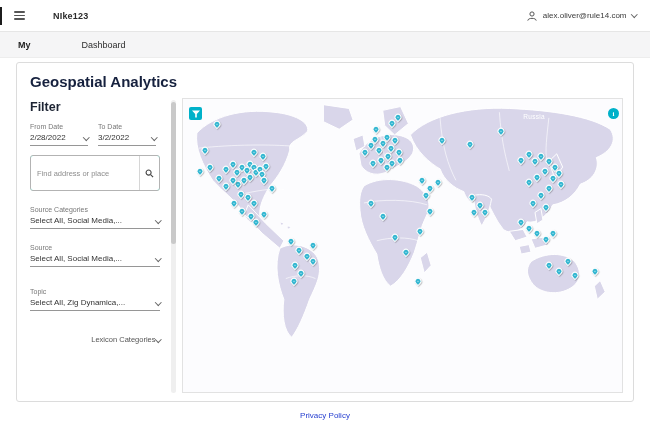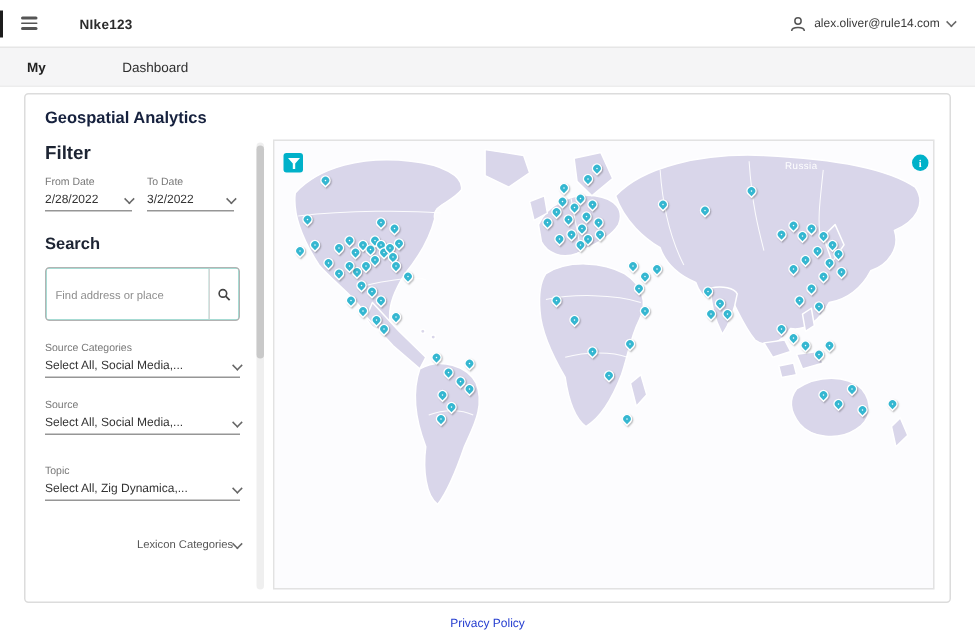--- a/index.html
+++ b/index.html
@@ -18,21 +18,21 @@
   .chev.up-offset { margin-top:-3px; }
 
   
   .breadcrumb-bar { height:26px; background:#f5f5f6; display:flex; align-items:center; padding:0 18px; border-bottom:1px solid #ededed; }
   .breadcrumb-bar .bc-strong { font-size:9px; font-weight:bold; color:#222; margin-right:3px; }
   .breadcrumb-bar .bc-rest { font-size:9px; color:#2e2e2e;padding-left:48px; }
 
   
   .main-area { padding:4px 16px 0 16px; background:#fff; }
   .card { border:1px solid #dcdcdc; border-radius:3px; height:340px; background:#fff; padding:10px 10px 8px 13px; display:flex; flex-direction:column; }
-  .card-title { font-size:11px; font-weight:bold; color:#16213e; margin-bottom:8px; }
+  .card-title { font-size:15px; font-weight:bold; color:#16213e; margin-bottom:8px; }
   .card-body { flex:1; display:flex; min-height:0; }
 
   
   .filter-col { width:152px; flex:none; display:flex; padding-top:2px; }
   .filter-panel { width:134px; padding-right:4px; }
   .section-title { font-size:12.5px; font-weight:bold; color:#1d2433; }
   .section-title.small { font-size:11px; }
   .date-row { display:flex; gap:10px; margin-top:9px; }
   .date-field { width:58px; }
   .field-label { font-size:7px; color:#777; margin-bottom:3px; }
@@ -109,21 +109,20 @@
             </div>
             <div class="date-field">
               <div class="field-label">To Date</div>
               <div class="select-control">
                 <span class="select-value">3/2/2022</span>
                 <span class="chev"></span>
               </div>
             </div>
           </div>
 
-          <div class="section-title small search-title">Search</div>
 
           <div class="search-box">
             <input type="text" placeholder="Find address or place" style="">
             <div class="search-btn">
               <svg width="9" height="9" viewBox="0 0 10 10">
                 <circle cx="4" cy="4" r="2.8" fill="none" stroke="#444" stroke-width="1.2"></circle>
                 <line x1="6.2" y1="6.2" x2="9" y2="9" stroke="#444" stroke-width="1.3"></line>
               </svg>
             </div>
           </div>

